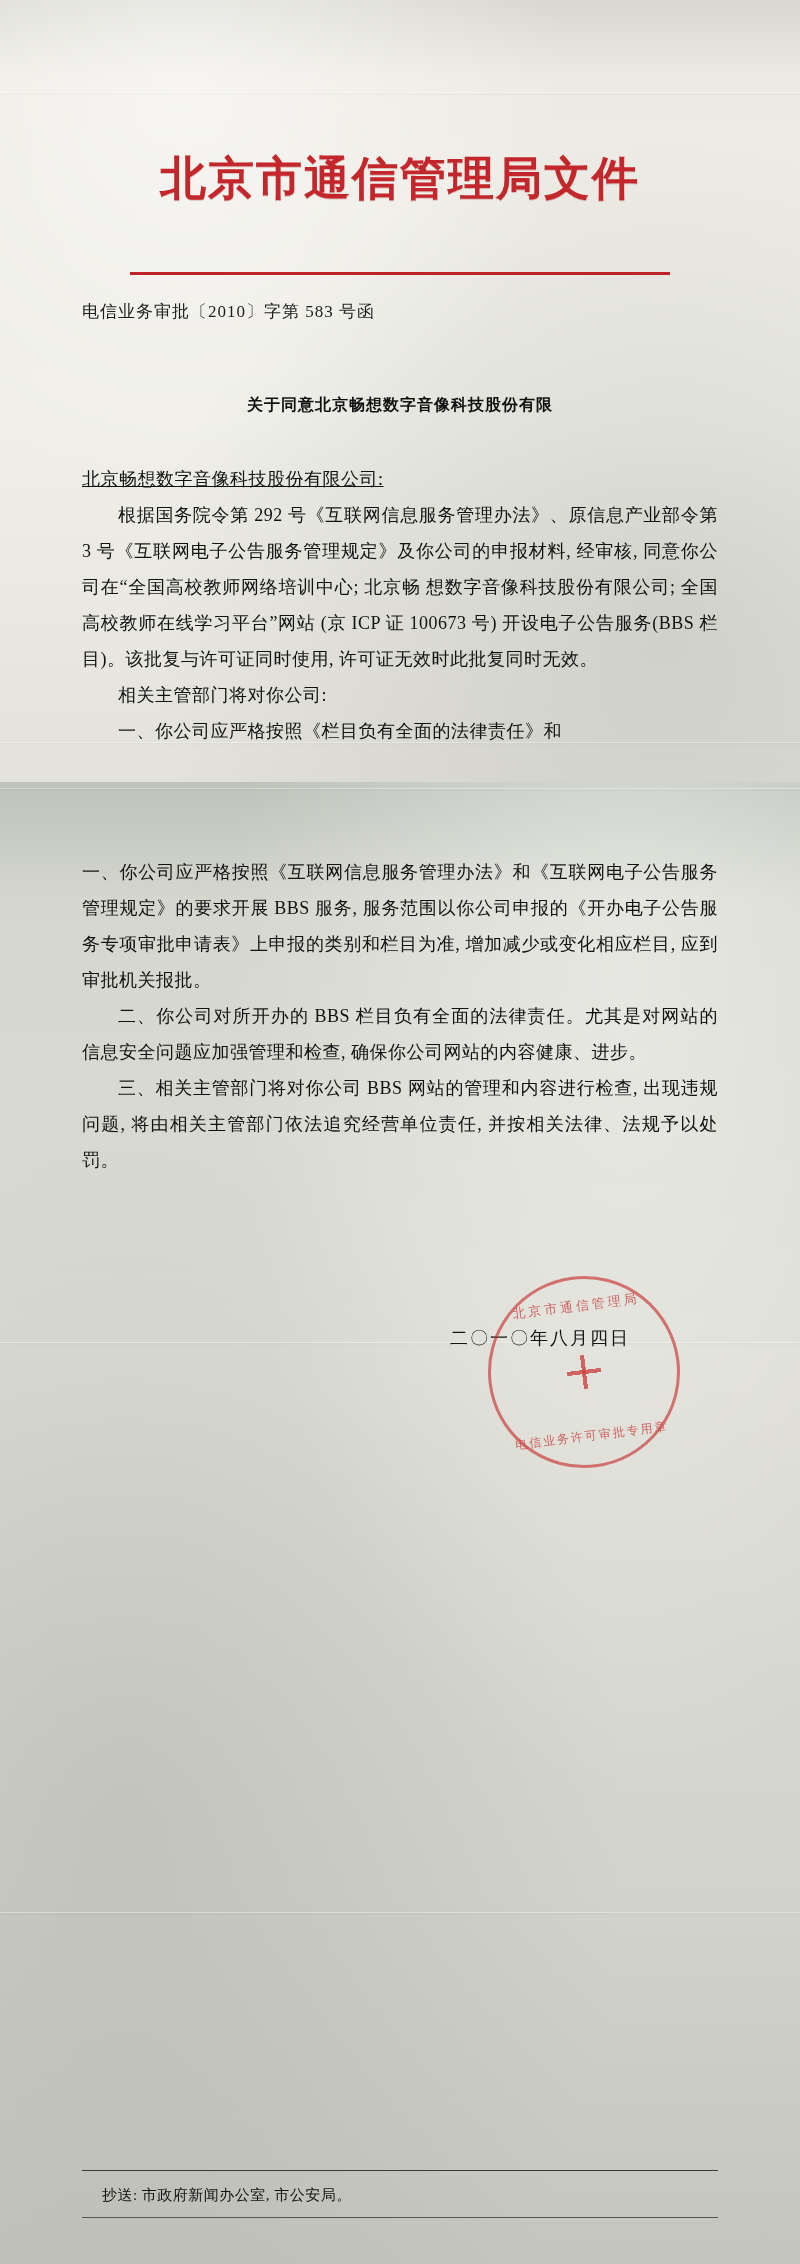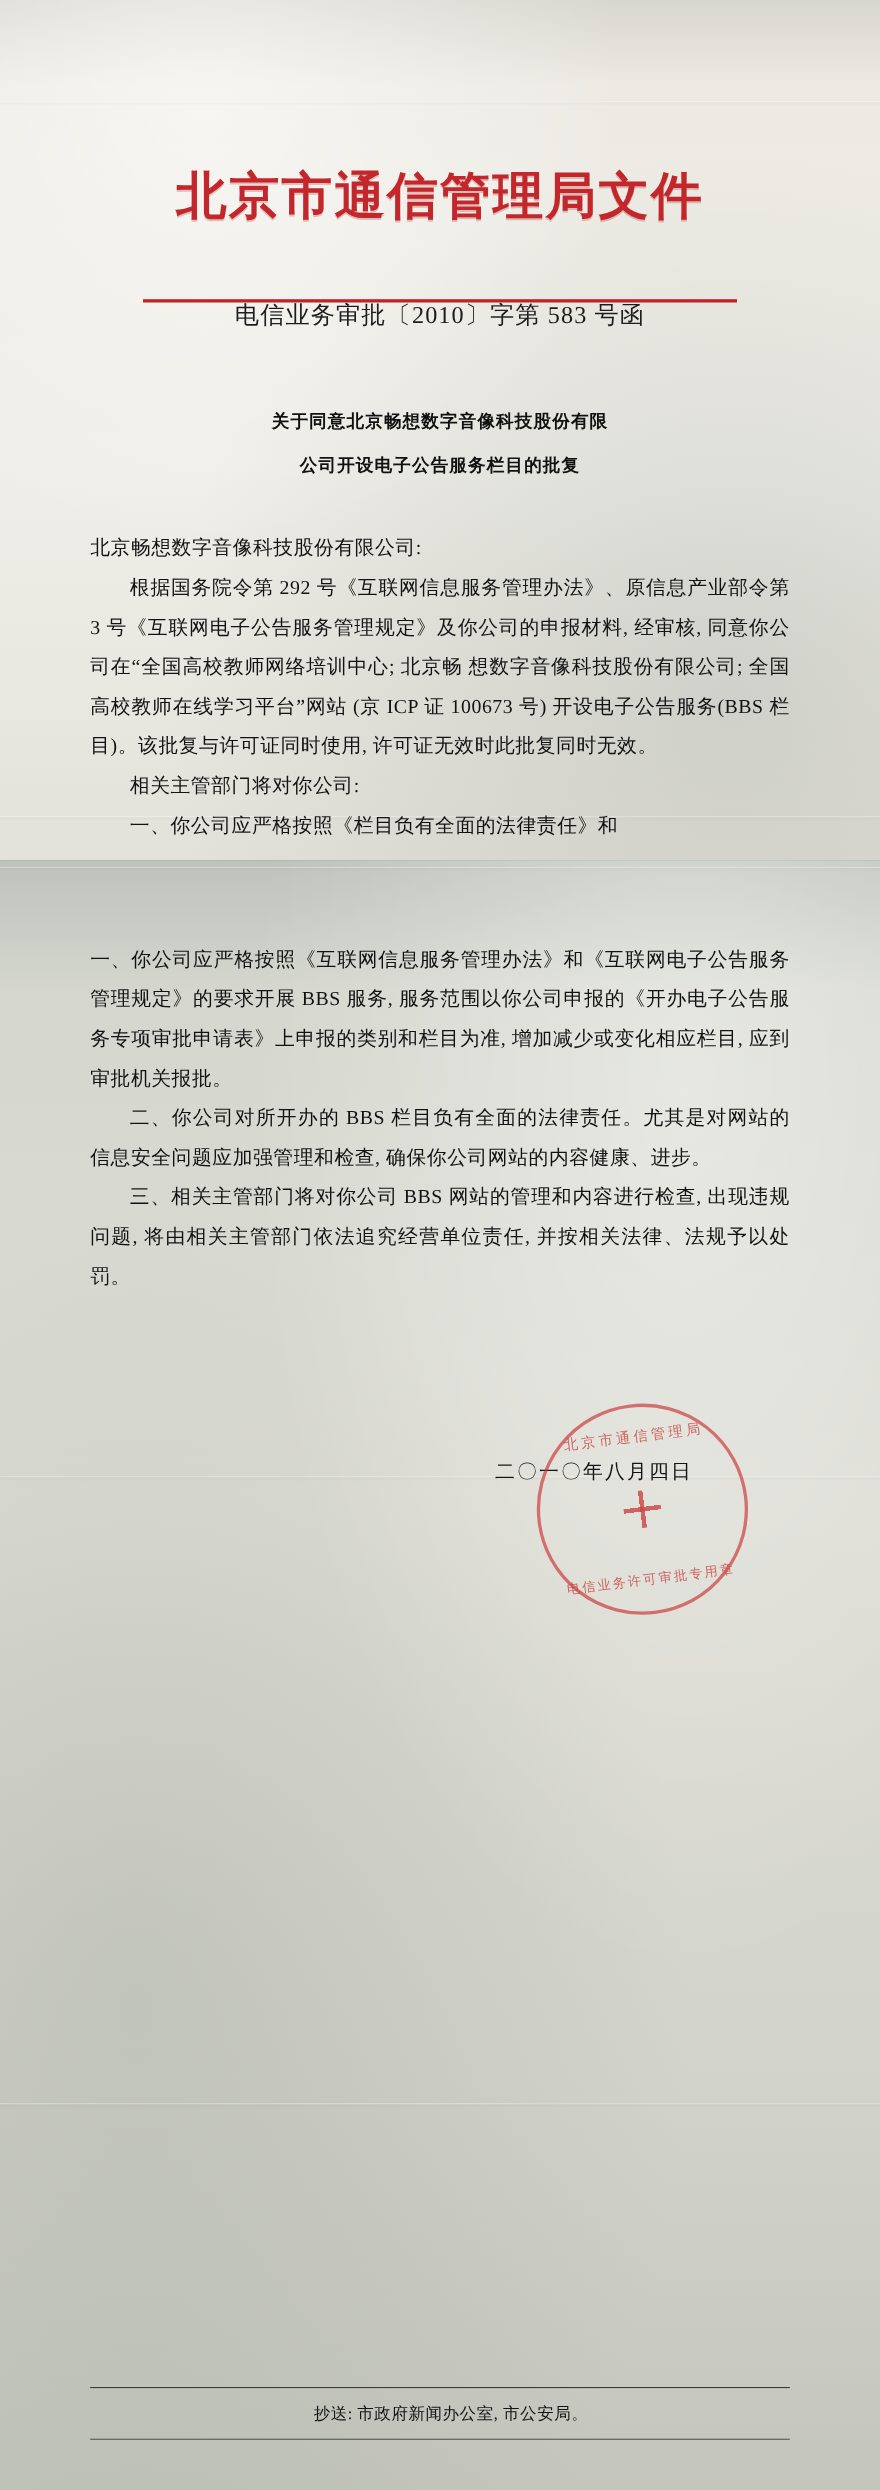--- a/index.html
+++ b/index.html
@@ -71,24 +71,24 @@
     color: #c3272b;
     font-family: "DejaVu Serif", serif;
     font-weight: bold;
     font-size: 46px;
     letter-spacing: 2px;
     margin-top: 148px;
     text-shadow: 0 1px 0 rgba(160,30,30,0.25);
   }
 
   .doc-number {
-    text-align: center;
-    font-size: 22px;
+    text-align: left;
+    font-size: 17px;
     color: #1d1d1d;
-    margin-top: 62px;
+    margin-top: 90px;
     letter-spacing: 1px;
   }
 
   .red-rule {
     position: absolute;
     left: 48px;
     right: 48px;
     top: 272px;
     height: 3px;
     background: #bf2328;
@@ -103,20 +103,21 @@
     color: #111;
     letter-spacing: 1px;
   }
 
   .addressee {
     margin-top: 36px;
     font-size: 18px;
     line-height: 36px;
     color: #121212;
     letter-spacing: 0.5px;
+    text-decoration: underline;
   }
 
   p.body-para {
     margin: 0;
     font-size: 18px;
     line-height: 36px;
     color: #121212;
     text-align: justify;
     text-justify: inter-ideograph;
     text-indent: 2em;
@@ -193,21 +194,20 @@
     background: #3a3a3a;
     margin: 0 0 10px 0;
   }
   .footer .hr.thin { background: #555; }
   .footer-row {
     display: flex;
     font-size: 15px;
     line-height: 28px;
     color: #141414;
     letter-spacing: 0.5px;
-    justify-content: center;
   }
   .footer-cc-label { white-space: nowrap; padding-left: 20px; }
   .footer-cc-text { padding-left: 4px; }
   .footer-bottom {
     display: flex;
     justify-content: space-between;
     font-size: 15px;
     line-height: 28px;
     color: #141414;
     padding: 4px 24px 0 20px;
@@ -223,21 +223,20 @@
     <div class="crease" style="top:92px;"></div>
     <div class="crease" style="top:742px;"></div>
 
     <div class="content">
       <div class="doc-title">北京市通信管理局文件</div>
       <div class="doc-number">电信业务审批〔2010〕字第 583 号函</div>
       <div class="red-rule"></div>
 
       <div class="subject">
         <div>关于同意北京畅想数字音像科技股份有限</div>
-        <div>公司开设电子公告服务栏目的批复</div>
       </div>
 
       <div class="addressee">北京畅想数字音像科技股份有限公司:</div>
 
       <p class="body-para">根据国务院令第 292 号《互联网信息服务管理办法》、原信息产业部令第 3 号《互联网电子公告服务管理规定》及你公司的申报材料, 经审核, 同意你公司在“全国高校教师网络培训中心; 北京畅 想数字音像科技股份有限公司; 全国高校教师在线学习平台”网站 (京 ICP 证 100673 号) 开设电子公告服务(BBS 栏目)。该批复与许可证同时使用, 许可证无效时此批复同时无效。</p>
       <p class="body-para">相关主管部门将对你公司:</p>
       <p class="body-para">一、你公司应严格按照《栏目负有全面的法律责任》和</p>
     </div>
   </div>
 

